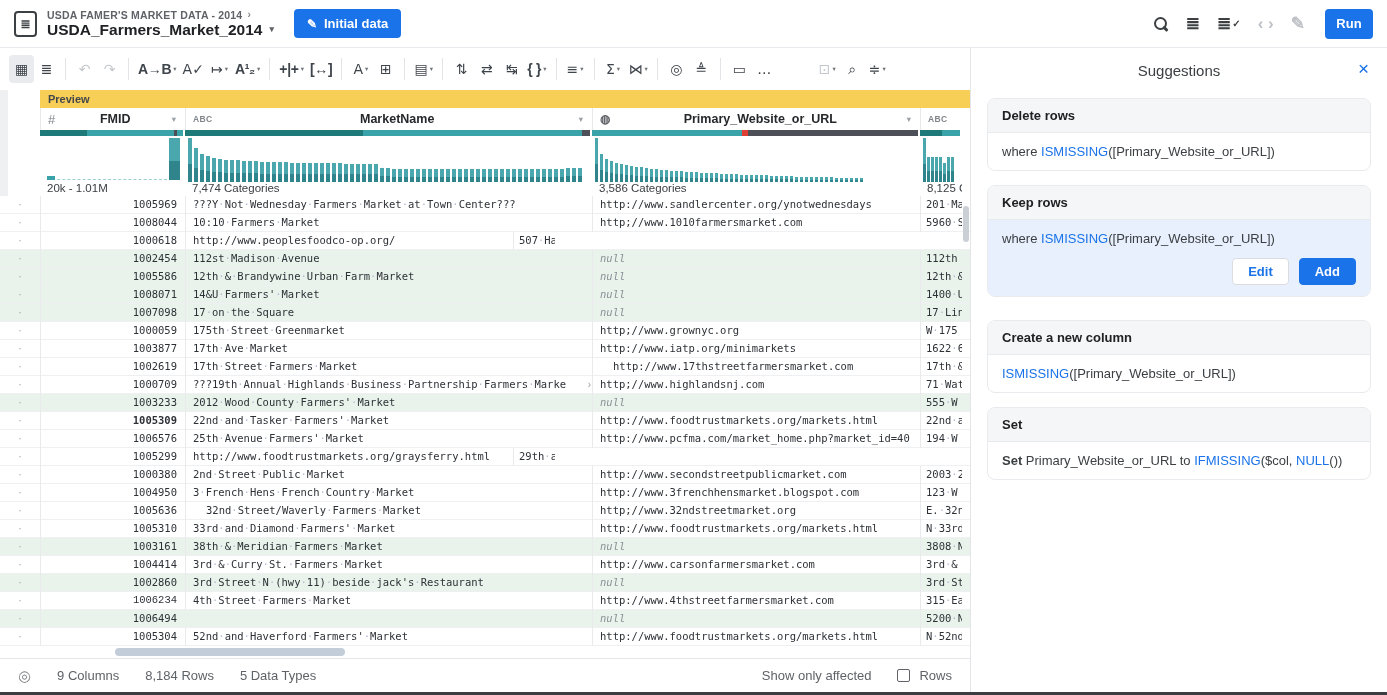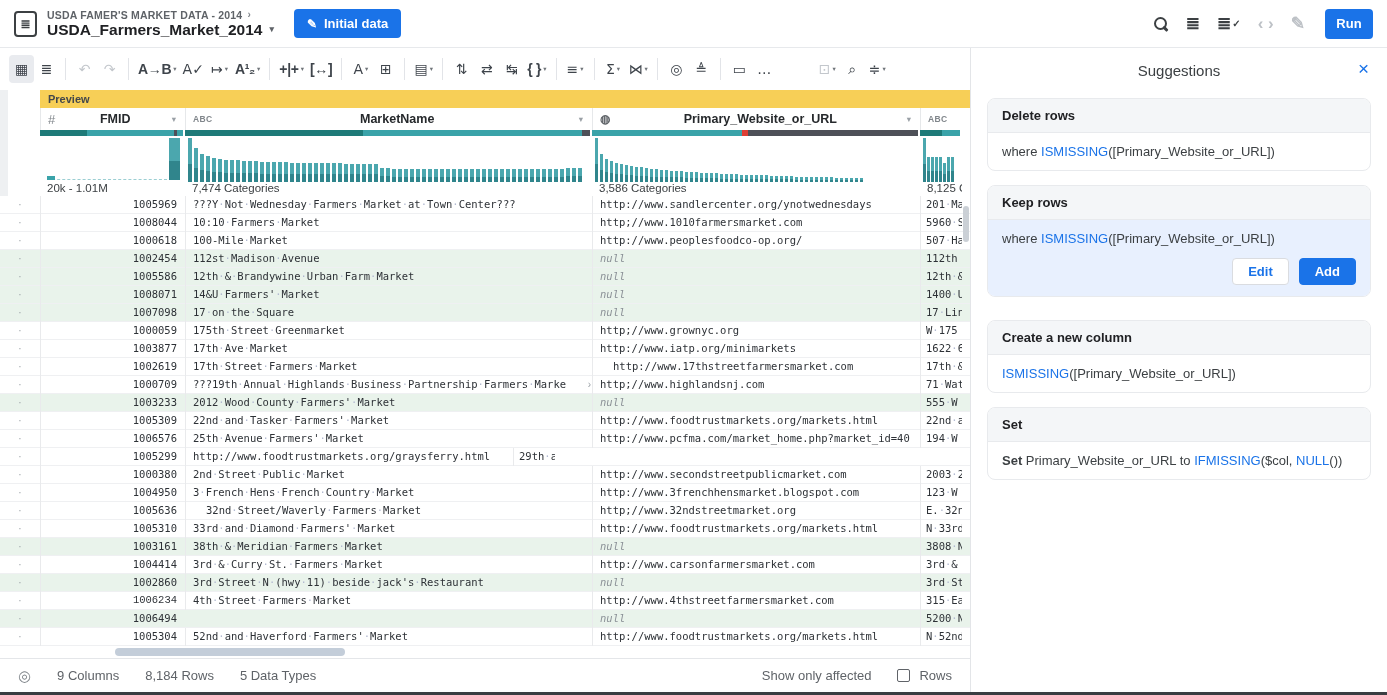--- a/index.html
+++ b/index.html
@@ -474,21 +474,20 @@
             <div class="trow">
               <div class="gcell">·</div>
               <div class="cell num" style="width: 145px;">1008044</div>
               <div class="cell" style="width: 407px;">10:10<span class="ws">·</span>Farmers<span class="ws">·</span>Market</div>
               <div class="cell" style="width: 328px;">http;//www.1010farmersmarket.com</div>
               <div class="cell c-extra" style="width: 42px;">5960<span class="ws">·</span>S</div>
             </div>
             <div class="trow">
               <div class="gcell">·</div>
               <div class="cell num" style="width: 145px;">1000618</div>
-              <div class="cell" style="width: 407px;">100-Mile<span class="ws">·</span>Market</div>
               <div class="cell" style="width: 328px;">http://www.peoplesfoodco-op.org/</div>
               <div class="cell c-extra" style="width: 42px;">507<span class="ws">·</span>Ha</div>
             </div>
             <div class="trow green">
               <div class="gcell">·</div>
               <div class="cell num" style="width: 145px;">1002454</div>
               <div class="cell" style="width: 407px;">112st<span class="ws">·</span>Madison<span class="ws">·</span>Avenue</div>
               <div class="cell" style="width: 328px;"><span class="nullv">null</span></div>
               <div class="cell c-extra" style="width: 42px;">112th</div>
             </div>
@@ -543,21 +542,21 @@
             </div>
             <div class="trow green">
               <div class="gcell">·</div>
               <div class="cell num" style="width: 145px;">1003233</div>
               <div class="cell" style="width: 407px;">2012<span class="ws">·</span>Wood<span class="ws">·</span>County<span class="ws">·</span>Farmers'<span class="ws">·</span>Market</div>
               <div class="cell" style="width: 328px;"><span class="nullv">null</span></div>
               <div class="cell c-extra" style="width: 42px;">555<span class="ws">·</span>W</div>
             </div>
             <div class="trow">
               <div class="gcell">·</div>
-              <div class="cell num" style="width: 145px;">1005309</div>
+              <div class="cell num" style="width: 145px; font-weight: bold;">1005309</div>
               <div class="cell" style="width: 407px;">22nd<span class="ws">·</span>and<span class="ws">·</span>Tasker<span class="ws">·</span>Farmers'<span class="ws">·</span>Market</div>
               <div class="cell" style="width: 328px;">http://www.foodtrustmarkets.org/markets.html</div>
               <div class="cell c-extra" style="width: 42px;">22nd<span class="ws">·</span>a</div>
             </div>
             <div class="trow">
               <div class="gcell">·</div>
               <div class="cell num" style="width: 145px;">1006576</div>
               <div class="cell" style="width: 407px;">25th<span class="ws">·</span>Avenue<span class="ws">·</span>Farmers'<span class="ws">·</span>Market</div>
               <div class="cell" style="width: 328px;">http://www.pcfma.com/market_home.php?market_id=40</div>
               <div class="cell c-extra" style="width: 42px;">194<span class="ws">·</span>W</div>

